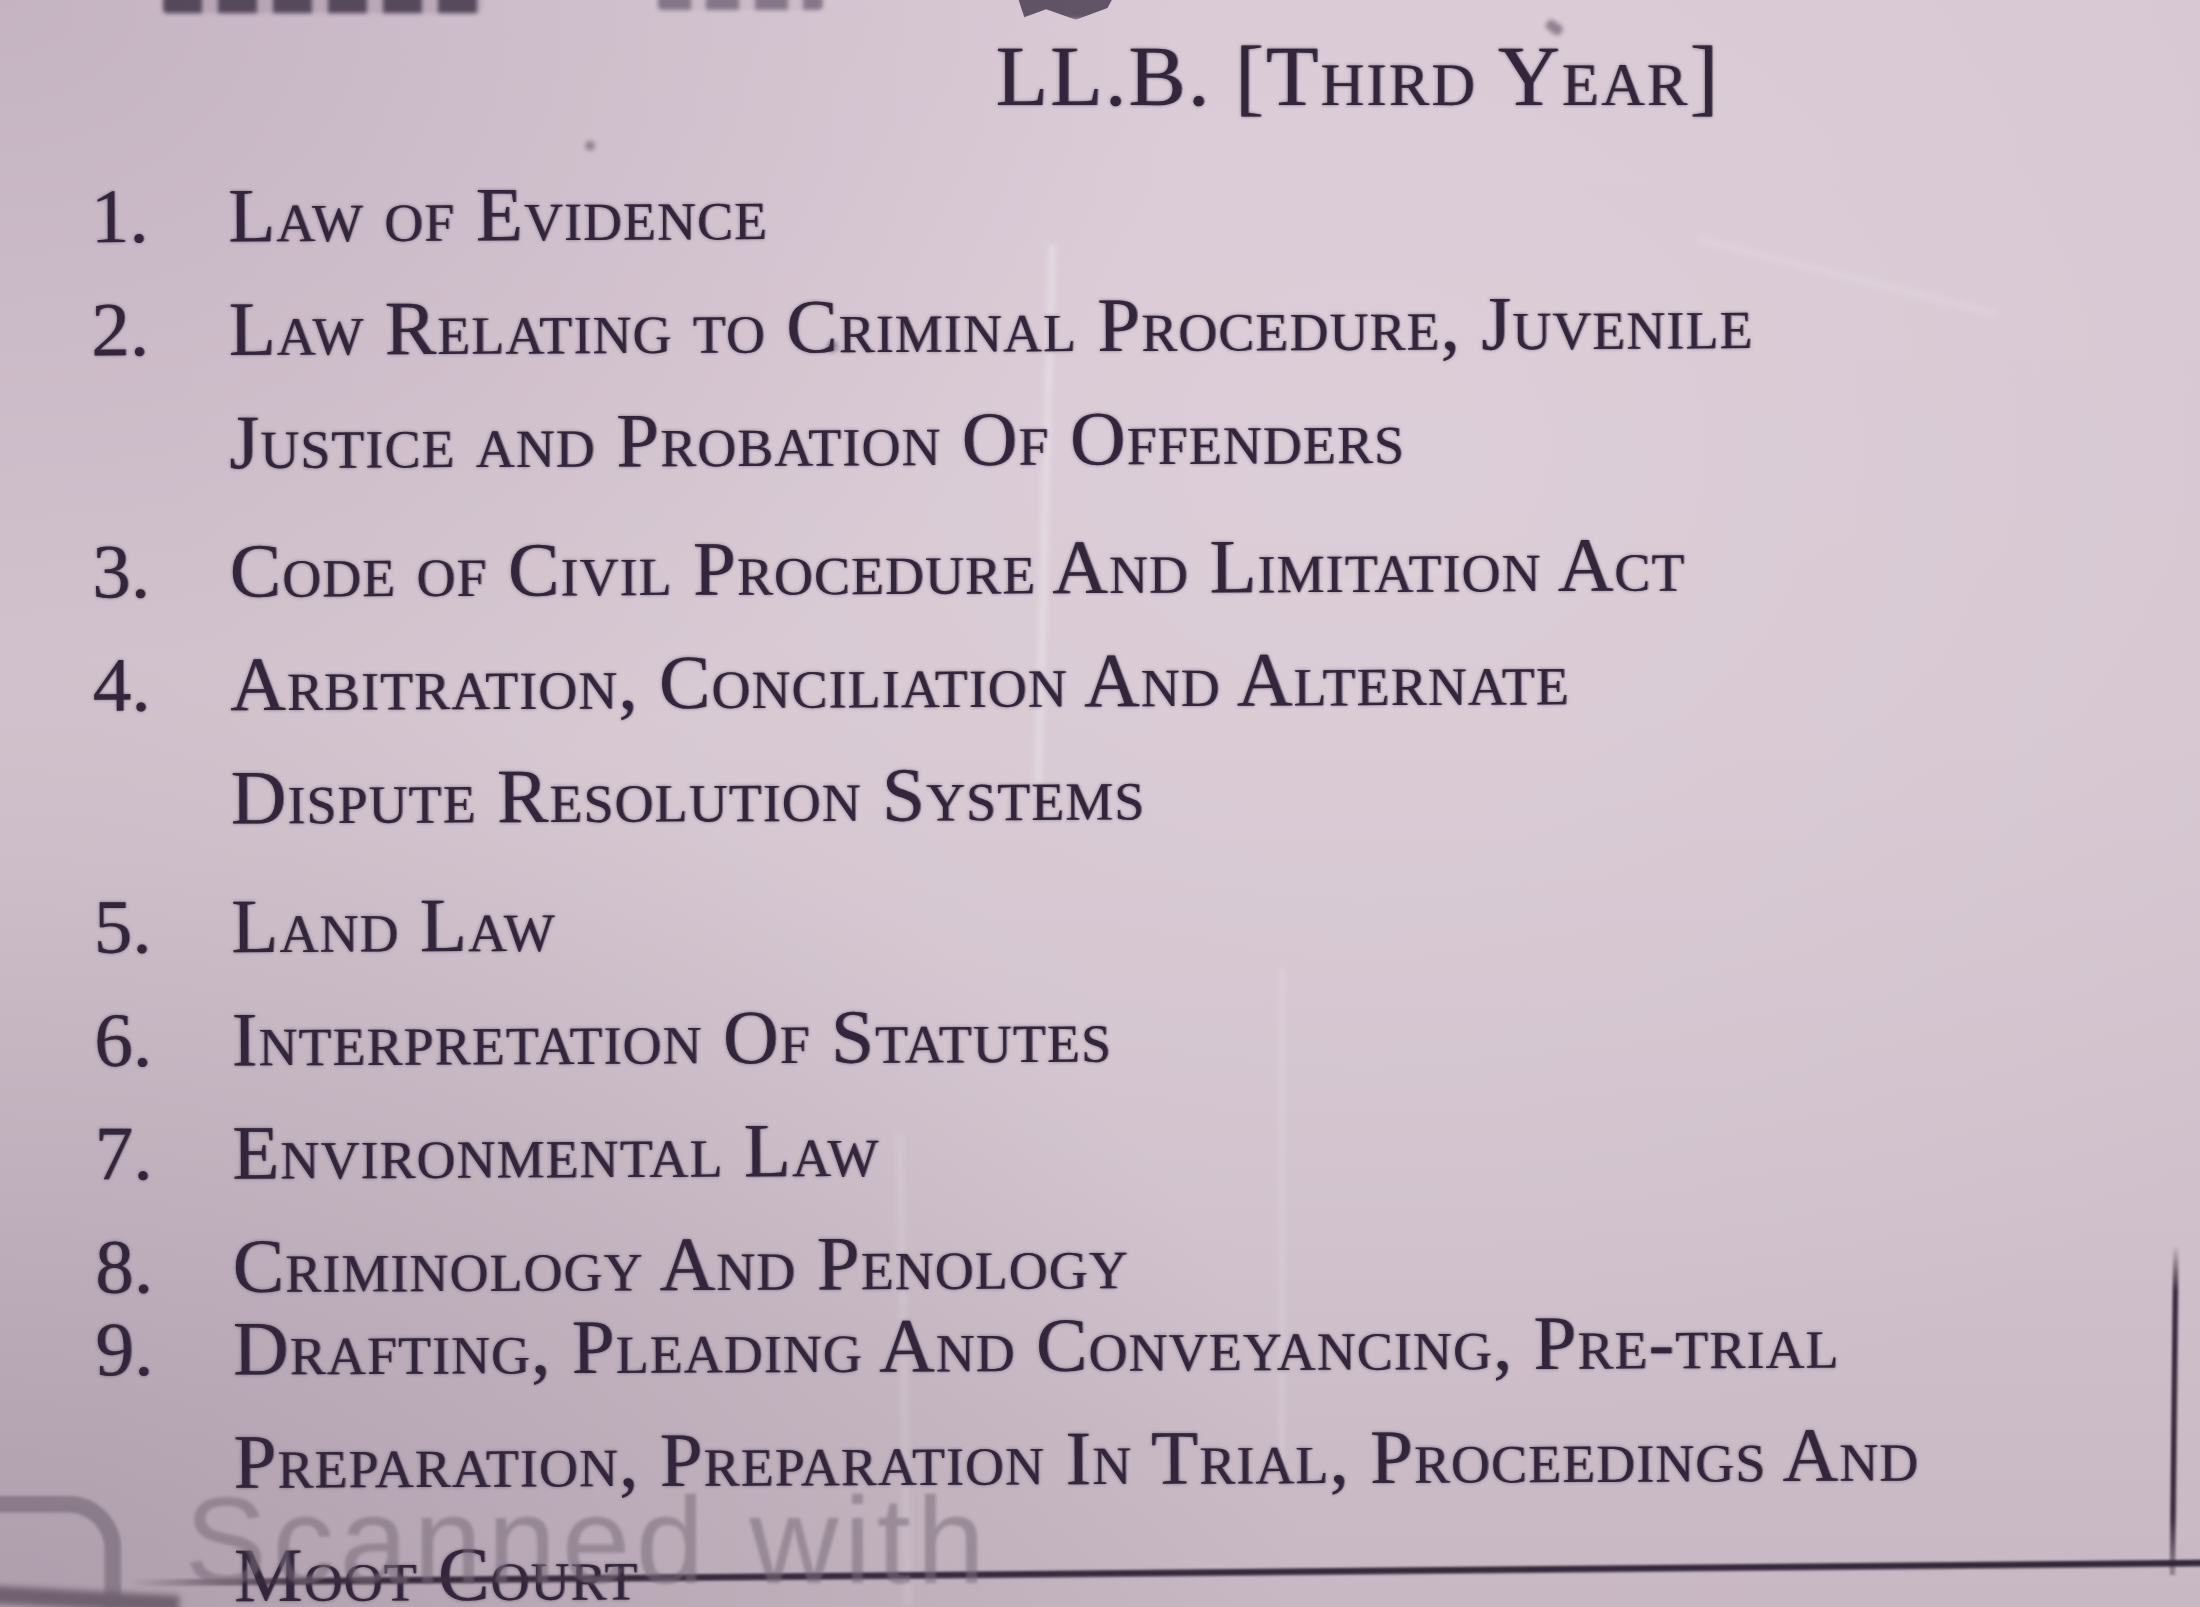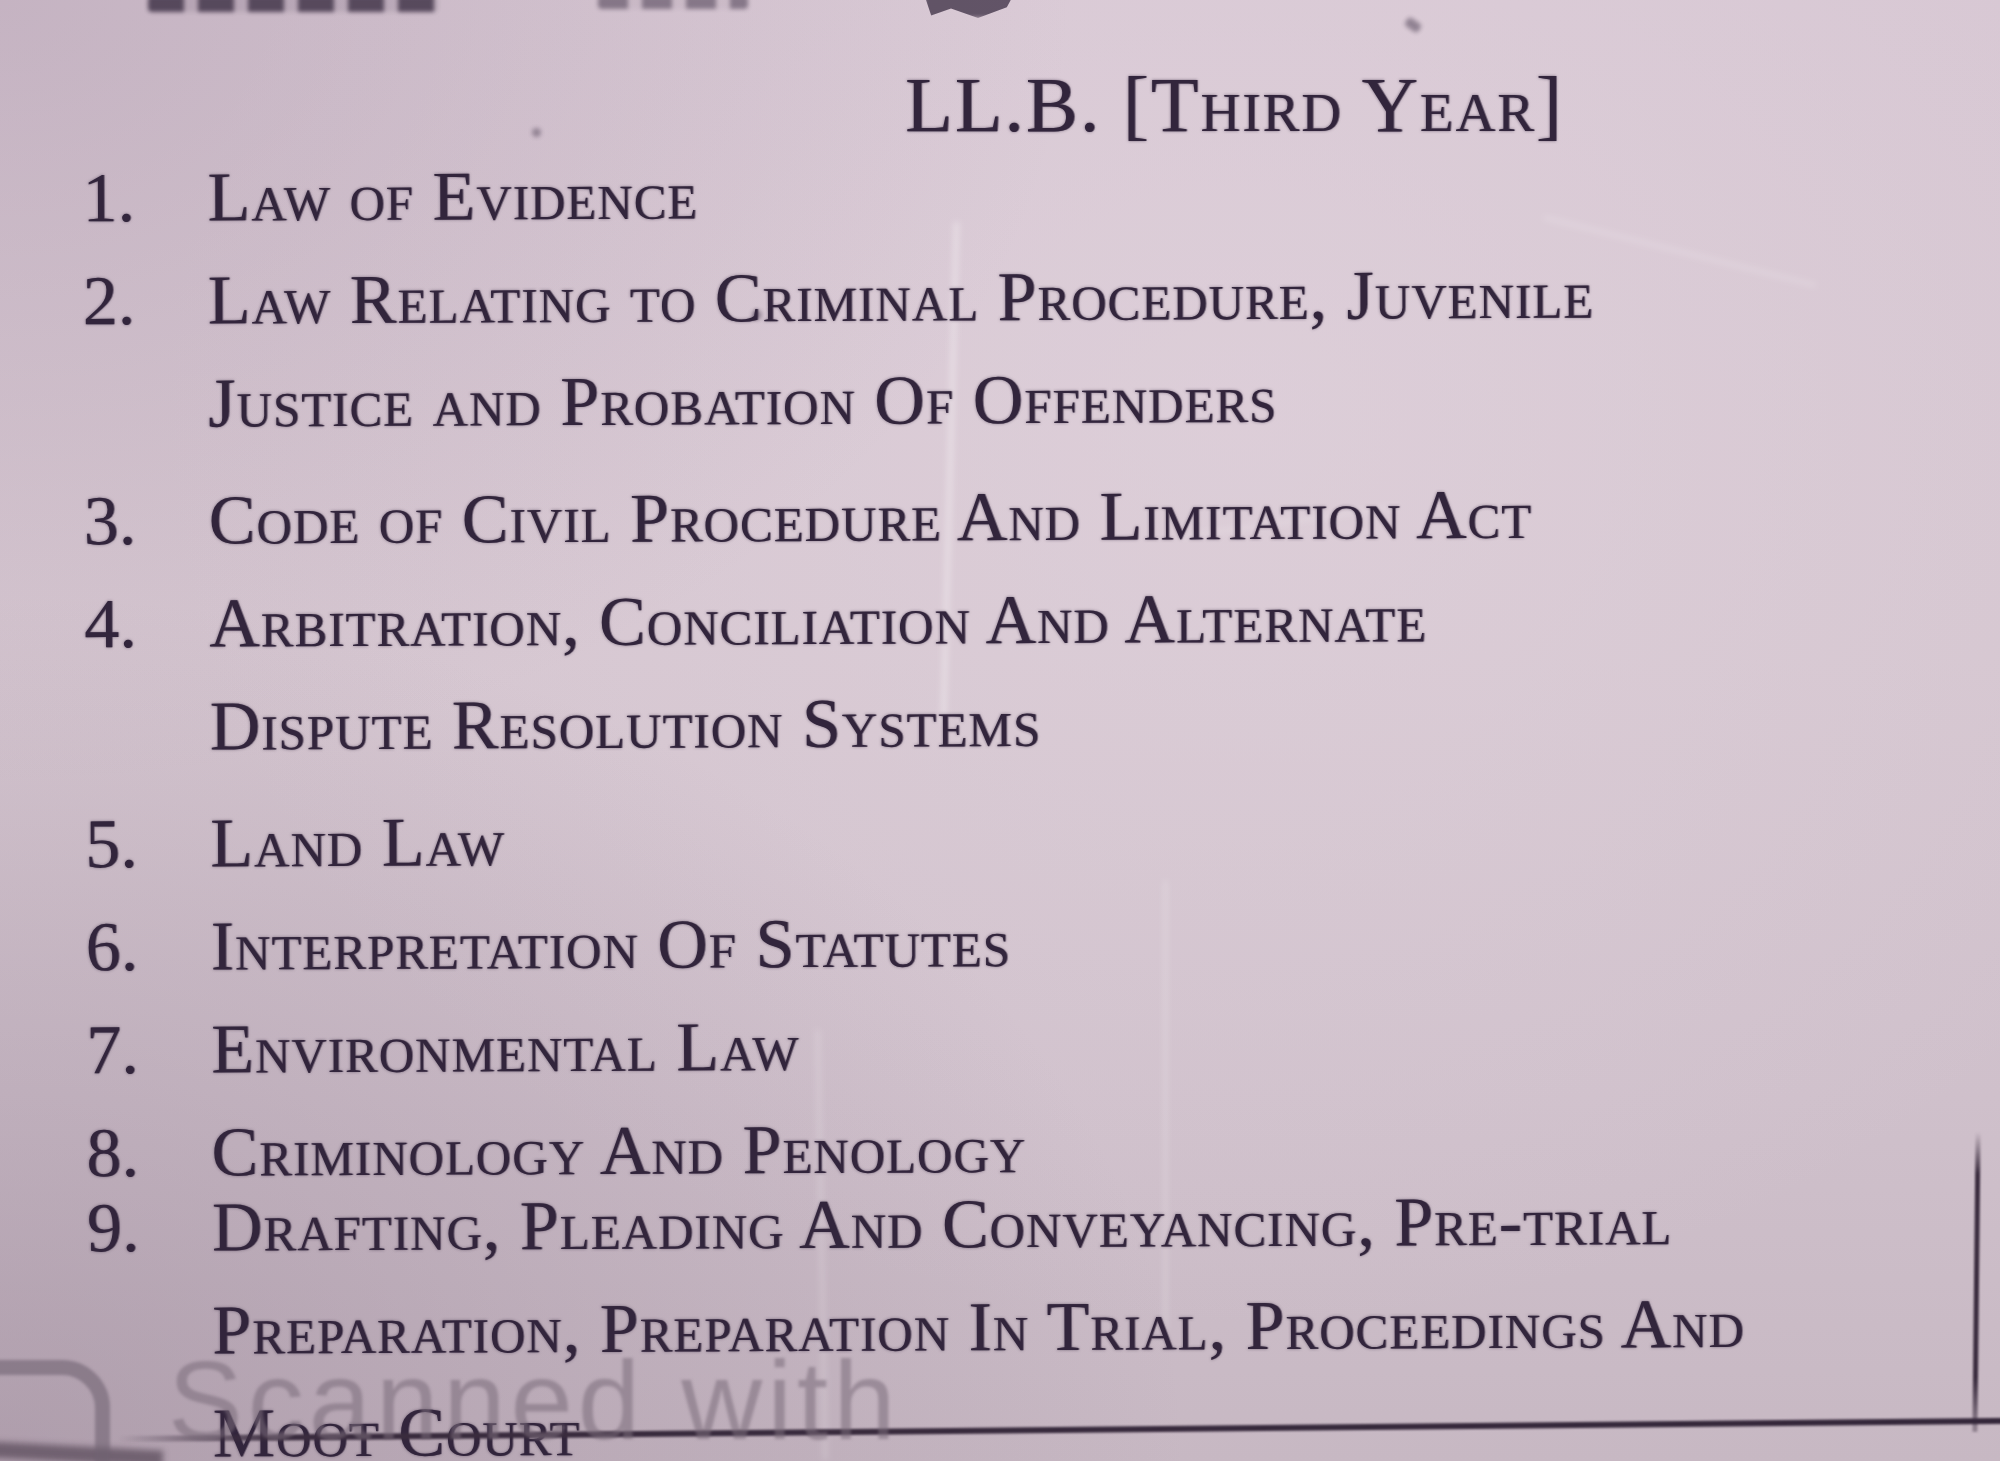--- a/index.html
+++ b/index.html
@@ -32,21 +32,20 @@
     clip-path:polygon(0 0,100% 0,92% 55%,60% 100%,30% 60%,8% 90%);}
   .speck1{left:1405px; top:20px; width:16px; height:10px; opacity:.45; background:#3a2d42; transform:rotate(35deg);}
   .speck2{left:532px; top:128px; width:9px; height:9px; opacity:.4; background:#3a2d42; border-radius:50%;}
   .speck3{left:752px; top:310px; width:10px; height:10px; opacity:.4; background:#3a2d42; border-radius:50%;}
 
   .title{
     position:absolute; left:905px; top:26px;
     font-size:78px; line-height:1.1; font-variant:small-caps; letter-spacing:2px;
     text-shadow:0 0 3px rgba(50,37,60,0.6), 1px 0 0 rgba(50,37,60,0.5);
     white-space:nowrap;
-    margin-top:36px;
   }
   .list{
     position:absolute; left:85px; top:142px; right:10px;
     list-style:none; margin:0; padding:0; transform:rotate(-0.25deg);
   }
   .item{display:flex; align-items:flex-start;}
   .item.sp-before{margin-top:14px;}
   .item.sp-tight{margin-top:-28px;}
   .num{
     flex:0 0 125px; font-size:70px; line-height:103px;

